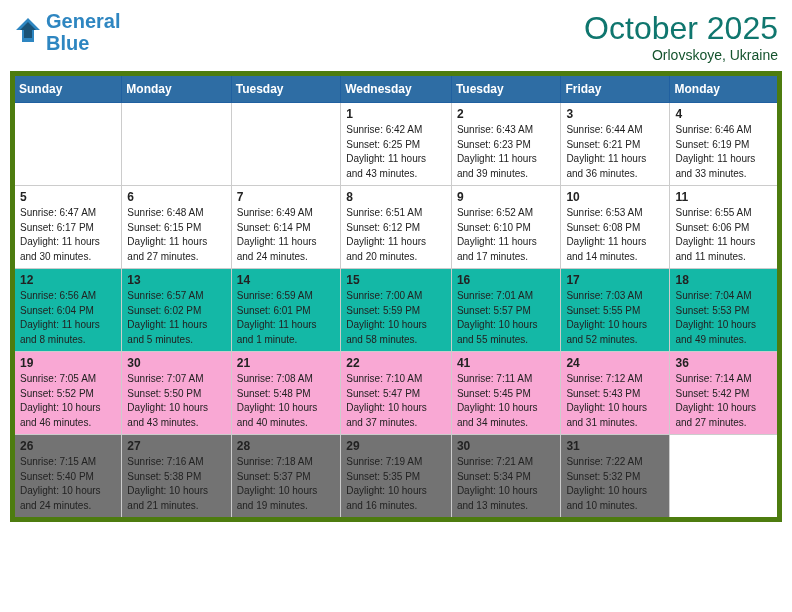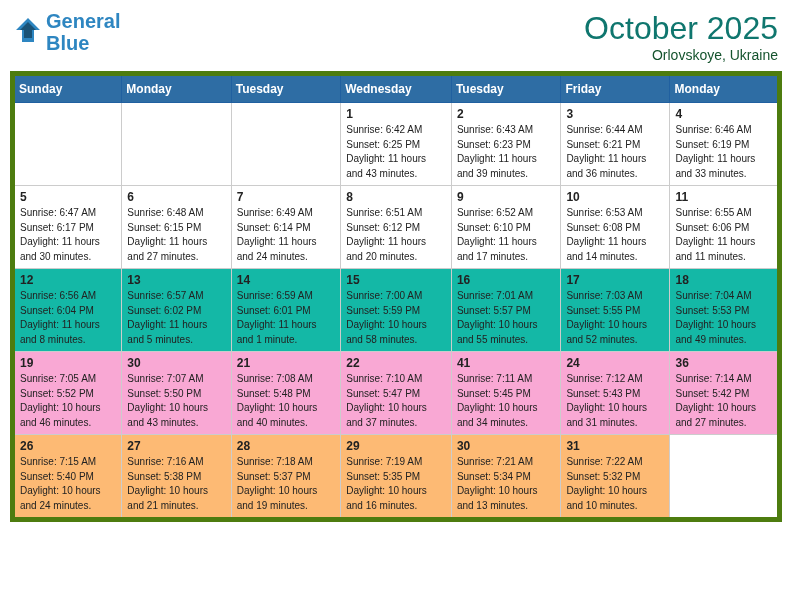--- a/index.html
+++ b/index.html
@@ -93,21 +93,21 @@
     .calendar tr:nth-child(2) td {
       background: #fff;
     }
     .calendar tr:nth-child(3) td {
       background: #14b8a6;
     }
     .calendar tr:nth-child(4) td {
       background: #f9a8d4;
     }
     .calendar tr:nth-child(5) td {
-      background: #fdba74;
+      background: #737373;
     }
     .calendar tr:nth-child(6) td {
       background: #fff;
     }
     .calendar tr:nth-child(7) td {
       background: #f0f3f7;
     }
   </style>
 </head>
 <body>

